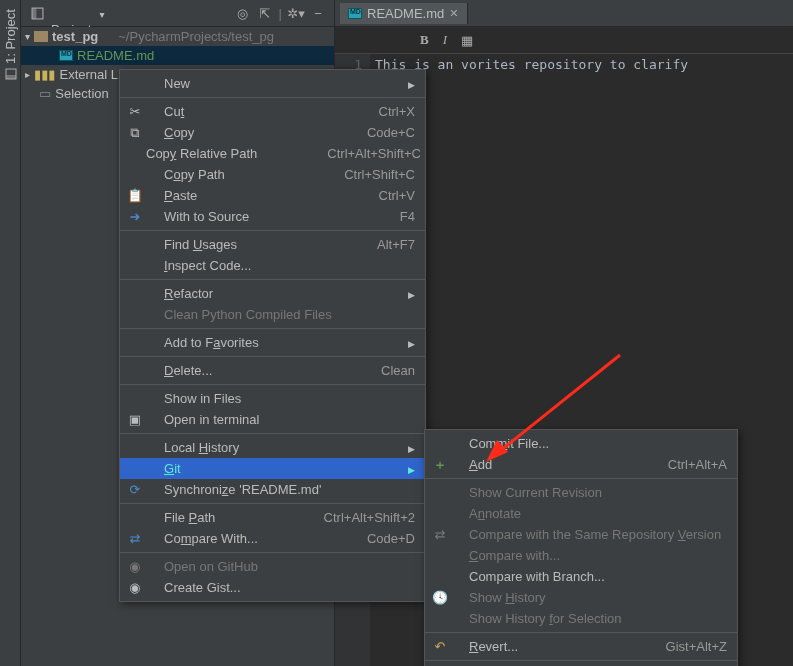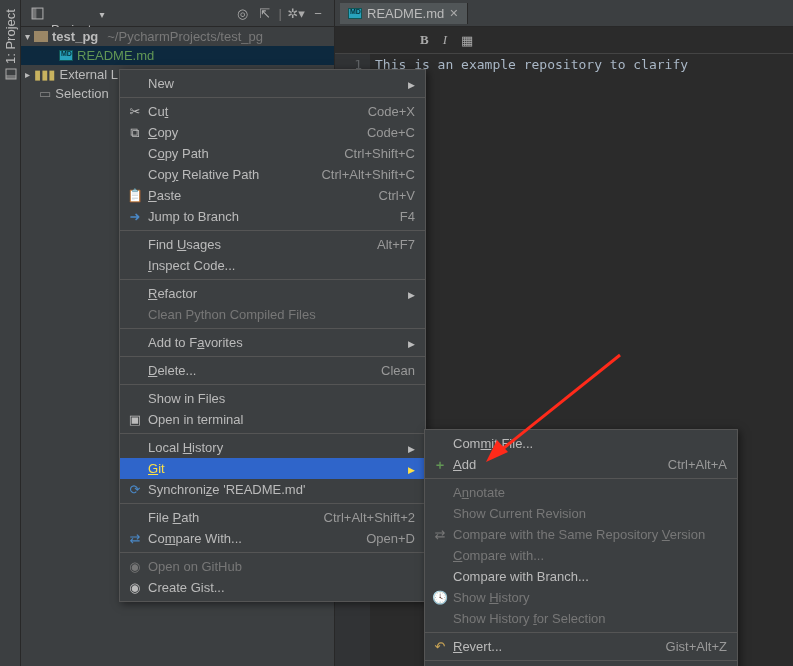--- a/index.html
+++ b/index.html
@@ -12,35 +12,35 @@
 .project-bar .title { font-weight: normal; color: #bbbbbb; margin-top: 32px; }
 .project-bar .caret::after { content: "▾"; font-size: 10px; margin-left: 2px;}
 .spacer { flex: 1; }
 .tbicon { width: 16px; height: 16px; display: inline-flex; align-items: center; justify-content: center; color: #aaaaaa; cursor: pointer; }
 .editor-tabs { display: flex; align-items: center; padding-left: 5px; }
 .tab { display: flex; align-items: center; gap: 5px; background: #515658; padding: 3px 8px; color: #bbbbbb; border-right: 1px solid #282828;}
 .tab-close { color: #aaa; font-size: 11px; }
 .tree-area { position: absolute; left: 0; top: 27px; width: 314px; bottom: 0; background: #3c3f41; border-right: 1px solid #282828; }
 .tree-row { display: flex; align-items: center; gap: 4px; padding: 2px 6px; color: #bbbbbb; }
 .tree-row .name { white-space: nowrap; }
-.tree-row .path { color: #787878; margin-left: 5px; }
+.tree-row .path { color: #787878; margin-left: 16px; }
 .tree-row.sel { background: #0d293e; color: #bbbbbb; }
 .editor-area { position: absolute; left: 314px; top: 27px; right: 0; bottom: 0; background: #2b2b2b; }
 .editor-toolbar { height: 27px; border-bottom: 1px solid #444; display: flex; align-items: center; gap: 14px; padding-left: 85px; color: #aaa; }
 .bold { font-weight: bold; font-family: Georgia, serif; }
 .ital { font-style: italic; font-family: Georgia, serif; }
 .gutter { position: absolute; left: 0; top: 27px; bottom:0; width: 35px; background: #313335; }
 .linenum { color: #606366; text-align: right; padding: 3px 8px 0 0; font-family: Consolas, monospace; }
 .code { position: absolute; left: 40px; top: 30px; font-family: Consolas, monospace; color: #a9b7c6; white-space: nowrap;}
 
 .ctx { position: absolute; background: #3c3f41; border: 1px solid #555555; box-shadow: 2px 2px 8px rgba(0,0,0,.5); padding: 3px 0; }
 .ctx-sep { height: 1px; background: #555555; margin: 3px 0; }
-.ctx-item { display: flex; align-items: center; height: 21px; padding: 0 10px 0 6px; color: #bbbbbb; gap: 4px; cursor: default;}
+.ctx-item { display: flex; align-items: center; height: 21px; padding: 0 10px 0 6px; color: #bbbbbb; gap: 20px; cursor: default;}
 .ctx-item.disabled { color: #777777; }
-.ctx-item.hover { background: #2f65ca; color: #fde047; }
+.ctx-item.hover { background: #2f65ca; color: #5eead4; }
 .ctx-item .icon { width: 18px; display: inline-flex; align-items: center; justify-content: center; }
 .ctx-item .lbl { flex: 0 0 auto; white-space: nowrap; }
 .ctx-item .lbl u { text-decoration: underline; }
 .ctx-item .fill { flex: 1; }
 .ctx-item .shortcut { color: #999; margin-left: 30px;}
 .ctx-item .sub::after { content: "▶"; font-size: 9px; }
 .md-icon { width:14px;height:11px;background:#28a2bc;border:1px solid #155; display:inline-block; position:relative;}
 .md-icon::after{content:"MD"; color:#06323b; font-size:7px; position:absolute; left:1px; top:-1px; font-weight:bold;}
 .folder-icon { width:14px; height:11px; background:#9b8766; display:inline-block; position:relative;}
 .arrow { position: absolute; pointer-events: none;}
@@ -111,65 +111,65 @@
 
   <div class="editor-area">
     <div class="editor-toolbar">
       <span class="bold">B</span>
       <span class="ital">I</span>
       <span>▦</span>
     </div>
     <div class="gutter">
       <div class="linenum">1</div>
     </div>
-    <div class="code">This is an example repository to clarify</div>
+    <div class="code">This is an vorites repository to clarify</div>
   </div>
 </div>
 
 <div class="ctx" style="left:119px; top:69px; width:307px;">
   <div class="ctx-item">
       <span class="icon"></span>
       <span class="lbl">New</span>
       <span class="fill"></span>
       <span class="sub"></span>
     </div>
   <div class="ctx-sep"></div>
   <div class="ctx-item">
       <span class="icon">✂</span>
       <span class="lbl">Cu<u>t</u></span>
       <span class="fill"></span>
-      <span class="shortcut">Code+X</span>
+      <span class="shortcut">Ctrl+X</span>
     </div>
   <div class="ctx-item">
       <span class="icon">⧉</span>
       <span class="lbl"><u>C</u>opy</span>
       <span class="fill"></span>
       <span class="shortcut">Code+C</span>
     </div>
   <div class="ctx-item">
       <span class="icon"></span>
+      <span class="lbl">Cop<u>y</u> Relative Path</span>
+      <span class="fill"></span>
+      <span class="shortcut">Ctrl+Alt+Shift+C</span>
+    </div>
+  <div class="ctx-item">
+      <span class="icon"></span>
       <span class="lbl">C<u>o</u>py Path</span>
       <span class="fill"></span>
       <span class="shortcut">Ctrl+Shift+C</span>
-    </div>
-  <div class="ctx-item">
-      <span class="icon"></span>
-      <span class="lbl">Cop<u>y</u> Relative Path</span>
-      <span class="fill"></span>
-      <span class="shortcut">Ctrl+Alt+Shift+C</span>
     </div>
   <div class="ctx-item">
       <span class="icon">📋</span>
       <span class="lbl"><u>P</u>aste</span>
       <span class="fill"></span>
       <span class="shortcut">Ctrl+V</span>
     </div>
   <div class="ctx-item">
       <span class="icon" style="color:#4a88c7">➜</span>
-      <span class="lbl">Jump to Branch</span>
+      <span class="lbl">With to Source</span>
       <span class="fill"></span>
       <span class="shortcut">F4</span>
     </div>
   <div class="ctx-sep"></div>
   <div class="ctx-item">
       <span class="icon"></span>
       <span class="lbl">Find <u>U</u>sages</span>
       <span class="fill"></span>
       <span class="shortcut">Alt+F7</span>
     </div>
@@ -233,21 +233,21 @@
   <div class="ctx-item">
       <span class="icon"></span>
       <span class="lbl">File <u>P</u>ath</span>
       <span class="fill"></span>
       <span class="shortcut">Ctrl+Alt+Shift+2</span>
     </div>
   <div class="ctx-item">
       <span class="icon" style="color:#4a88c7">⇄</span>
       <span class="lbl">Co<u>m</u>pare With...</span>
       <span class="fill"></span>
-      <span class="shortcut">Open+D</span>
+      <span class="shortcut">Code+D</span>
     </div>
   <div class="ctx-sep"></div>
   <div class="ctx-item disabled">
       <span class="icon">◉</span>
       <span class="lbl">Open on GitHub</span>
     </div>
   <div class="ctx-item">
       <span class="icon">◉</span>
       <span class="lbl">Create Gist...</span>
     </div>
@@ -260,25 +260,25 @@
     </div>
   <div class="ctx-item">
       <span class="icon" style="color:#629755;font-weight:bold">＋</span>
       <span class="lbl"><u>A</u>dd</span>
       <span class="fill"></span>
       <span class="shortcut">Ctrl+Alt+A</span>
     </div>
   <div class="ctx-sep"></div>
   <div class="ctx-item disabled">
       <span class="icon"></span>
+      <span class="lbl">Show Current Revision</span>
+    </div>
+  <div class="ctx-item disabled">
+      <span class="icon"></span>
       <span class="lbl">A<u>n</u>notate</span>
-    </div>
-  <div class="ctx-item disabled">
-      <span class="icon"></span>
-      <span class="lbl">Show Current Revision</span>
     </div>
   <div class="ctx-item disabled">
       <span class="icon">⇄</span>
       <span class="lbl">Compare with the Same Repository <u>V</u>ersion</span>
     </div>
   <div class="ctx-item disabled">
       <span class="icon"></span>
       <span class="lbl"><u>C</u>ompare with...</span>
     </div>
   <div class="ctx-item">

